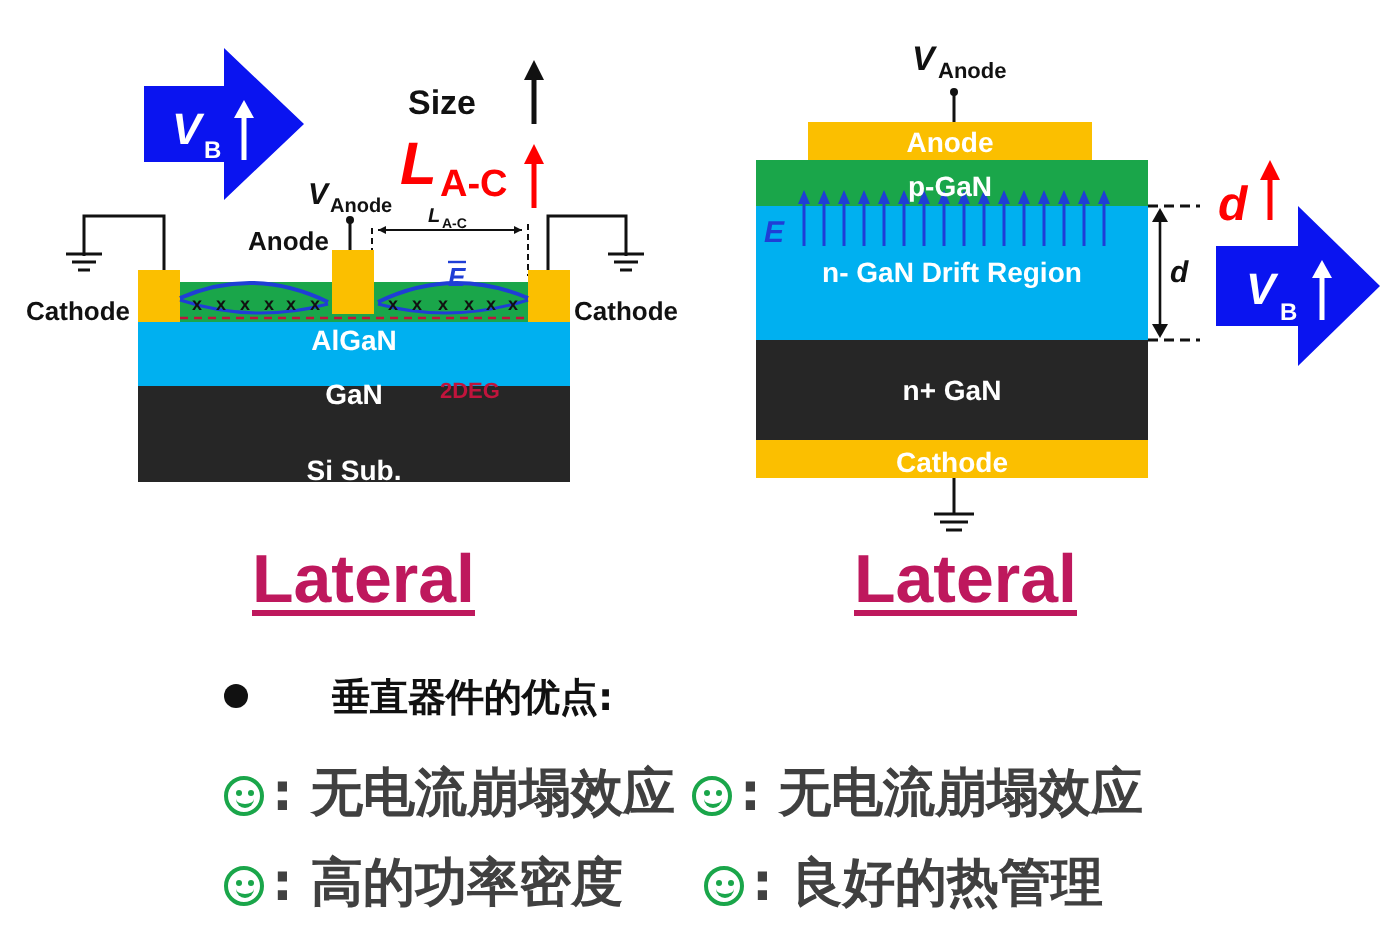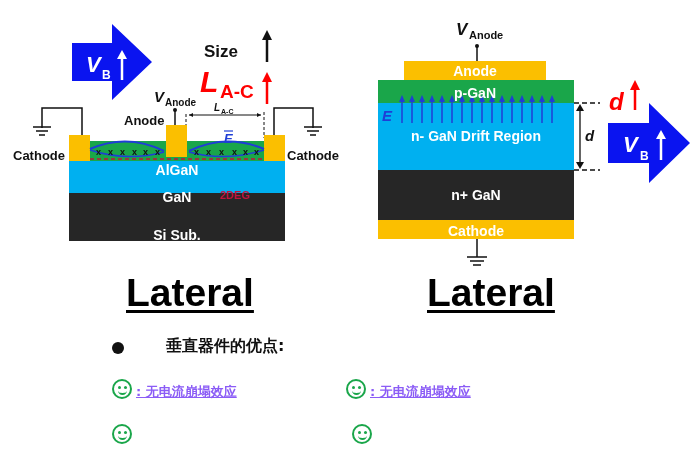--- a/index.html
+++ b/index.html
@@ -1,21 +1,21 @@
 <!DOCTYPE html>
 <html><head>
 <meta charset="utf-8">
 <style>
   html,body{margin:0;padding:0;background:#fff;}
   body{width:700px;height:471px;position:relative;overflow:hidden;font-family:"Liberation Sans","DejaVu Sans",sans-serif;}
   .abs{position:absolute;}
   svg text{font-family:"Liberation Sans","DejaVu Sans",sans-serif;font-weight:bold;}
-  .title{position:absolute;font-size:39px;font-weight:bold;color:#000000;text-decoration:underline;text-decoration-thickness:3px;text-underline-offset:4px;}
-  .bullet-line{position:absolute;font-size:16px;font-weight:bold;color:#111;font-family:"DejaVu Sans",sans-serif;}
-  .adv{position:absolute;font-size:13px;font-weight:bold;color:#8b5cf6;font-family:"DejaVu Sans",sans-serif;white-space:nowrap;text-decoration:underline;}
+  .title{position:absolute;font-size:34px;font-weight:bold;color:#be185d;text-decoration:underline;text-decoration-thickness:3px;text-underline-offset:4px;}
+  .bullet-line{position:absolute;font-size:19px;font-weight:bold;color:#111;font-family:"DejaVu Sans",sans-serif;}
+  .adv{position:absolute;font-size:26px;font-weight:bold;color:#404040;font-family:"DejaVu Sans",sans-serif;white-space:nowrap;}
   .smile{display:inline-block;width:20px;height:20px;border:2px solid #1aa64a;border-radius:50%;position:relative;vertical-align:-3px;box-sizing:border-box;margin-right:4px;}
   .smile::before{content:"";position:absolute;left:4px;top:5px;width:3px;height:3px;border-radius:50%;background:#1aa64a;box-shadow:6px 0 0 #1aa64a;}
   .smile::after{content:"";position:absolute;left:4px;top:7px;width:9px;height:5px;border-bottom:2px solid #1aa64a;border-radius:0 0 6px 6px;}
 </style>
 </head>
 <body>
 
 <svg class="abs" style="left:0;top:0" width="350" height="300">
 
   <g>
@@ -192,17 +192,17 @@
 <div class="abs" style="left:112px;top:342px;width:12px;height:12px;border-radius:50%;background:#111;"></div>
 <div class="bullet-line" style="left:166px;top:336px;">垂直器件的优点:</div>
 
 <div class="adv" style="left:112px;top:379px;">
   <span class="smile"></span><span>: 无电流崩塌效应</span>
 </div>
 <div class="adv" style="left:346px;top:379px;">
   <span class="smile"></span><span>: 无电流崩塌效应</span>
 </div>
 <div class="adv" style="left:112px;top:424px;">
-  <span class="smile"></span>
+  <span class="smile"></span><span>: 高的功率密度</span>
 </div>
 <div class="adv" style="left:352px;top:424px;">
-  <span class="smile"></span>
+  <span class="smile"></span><span>: 良好的热管理</span>
 </div>
 
 </body></html>

